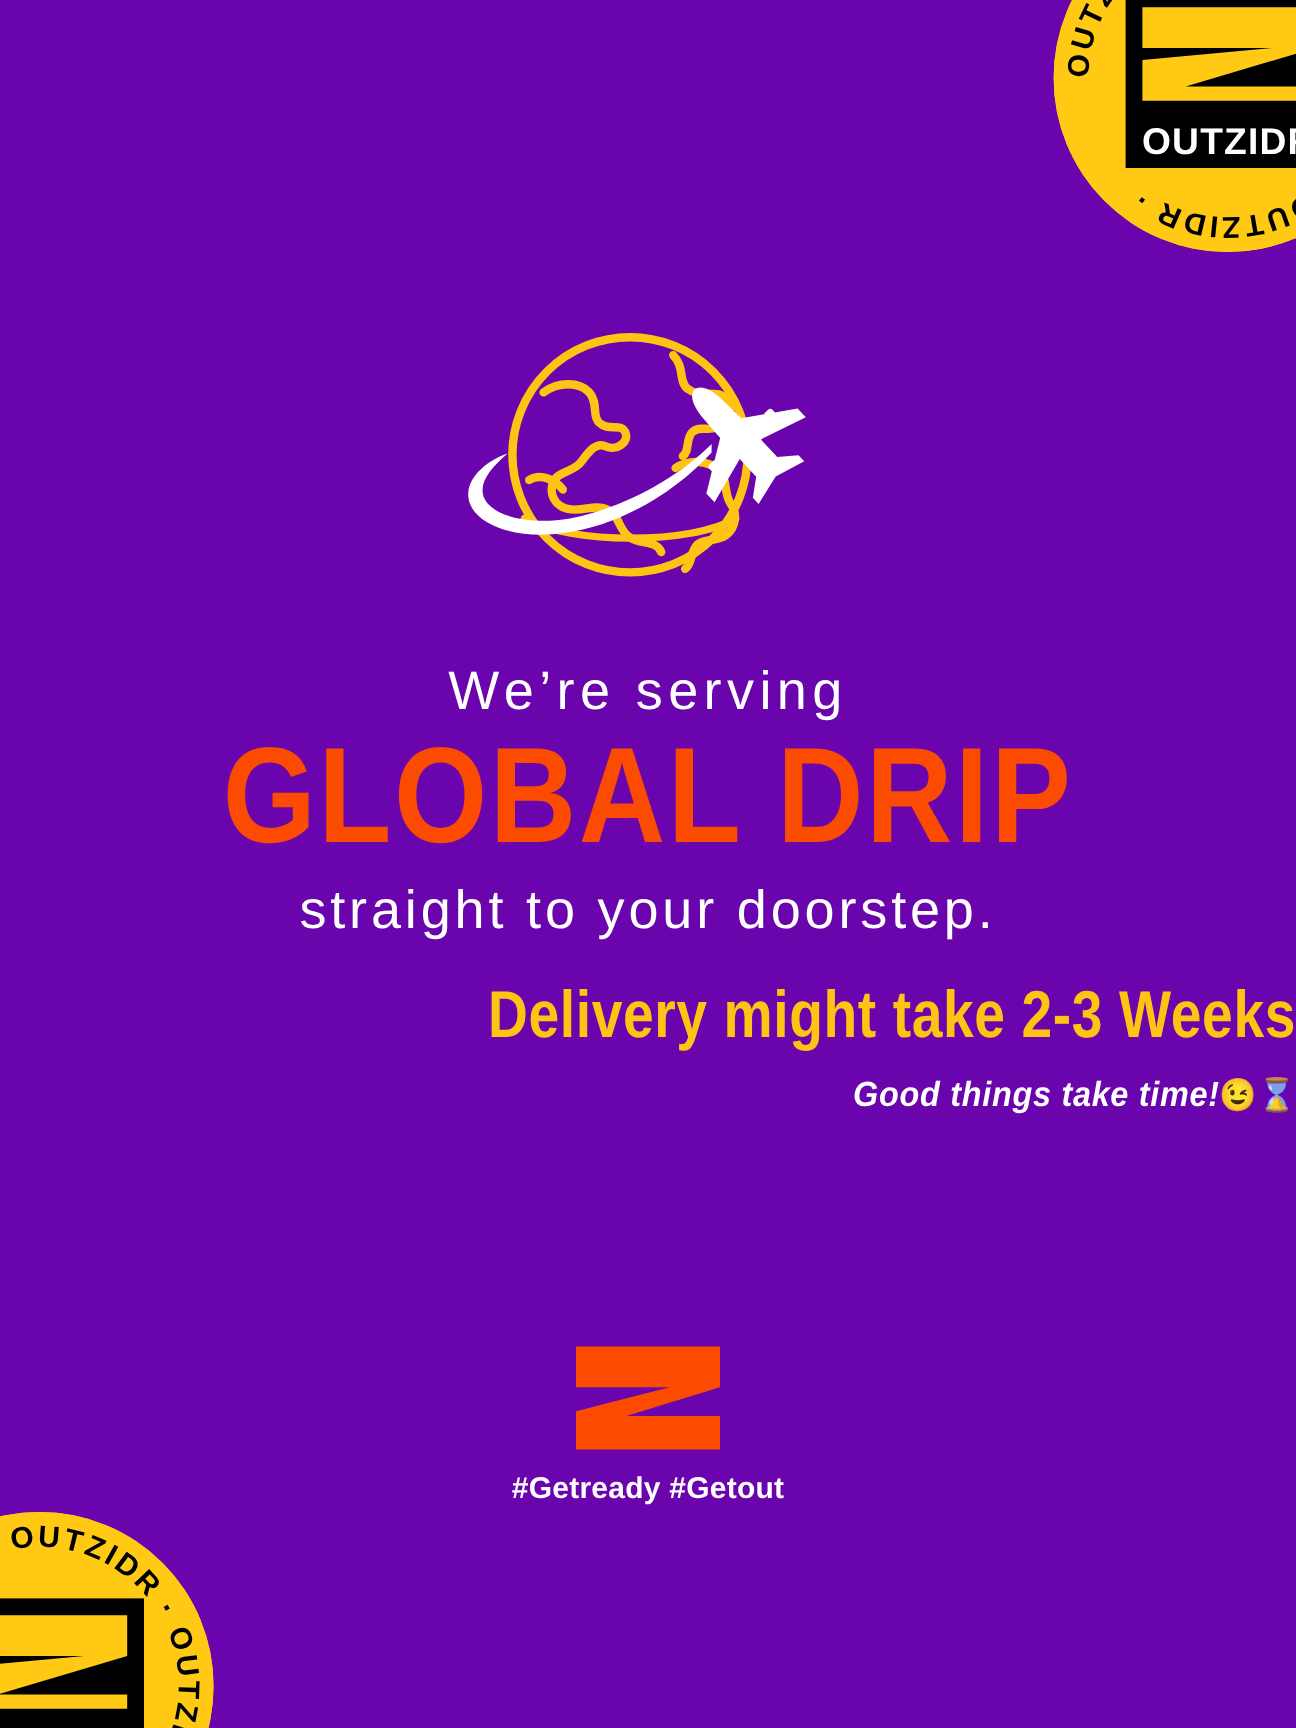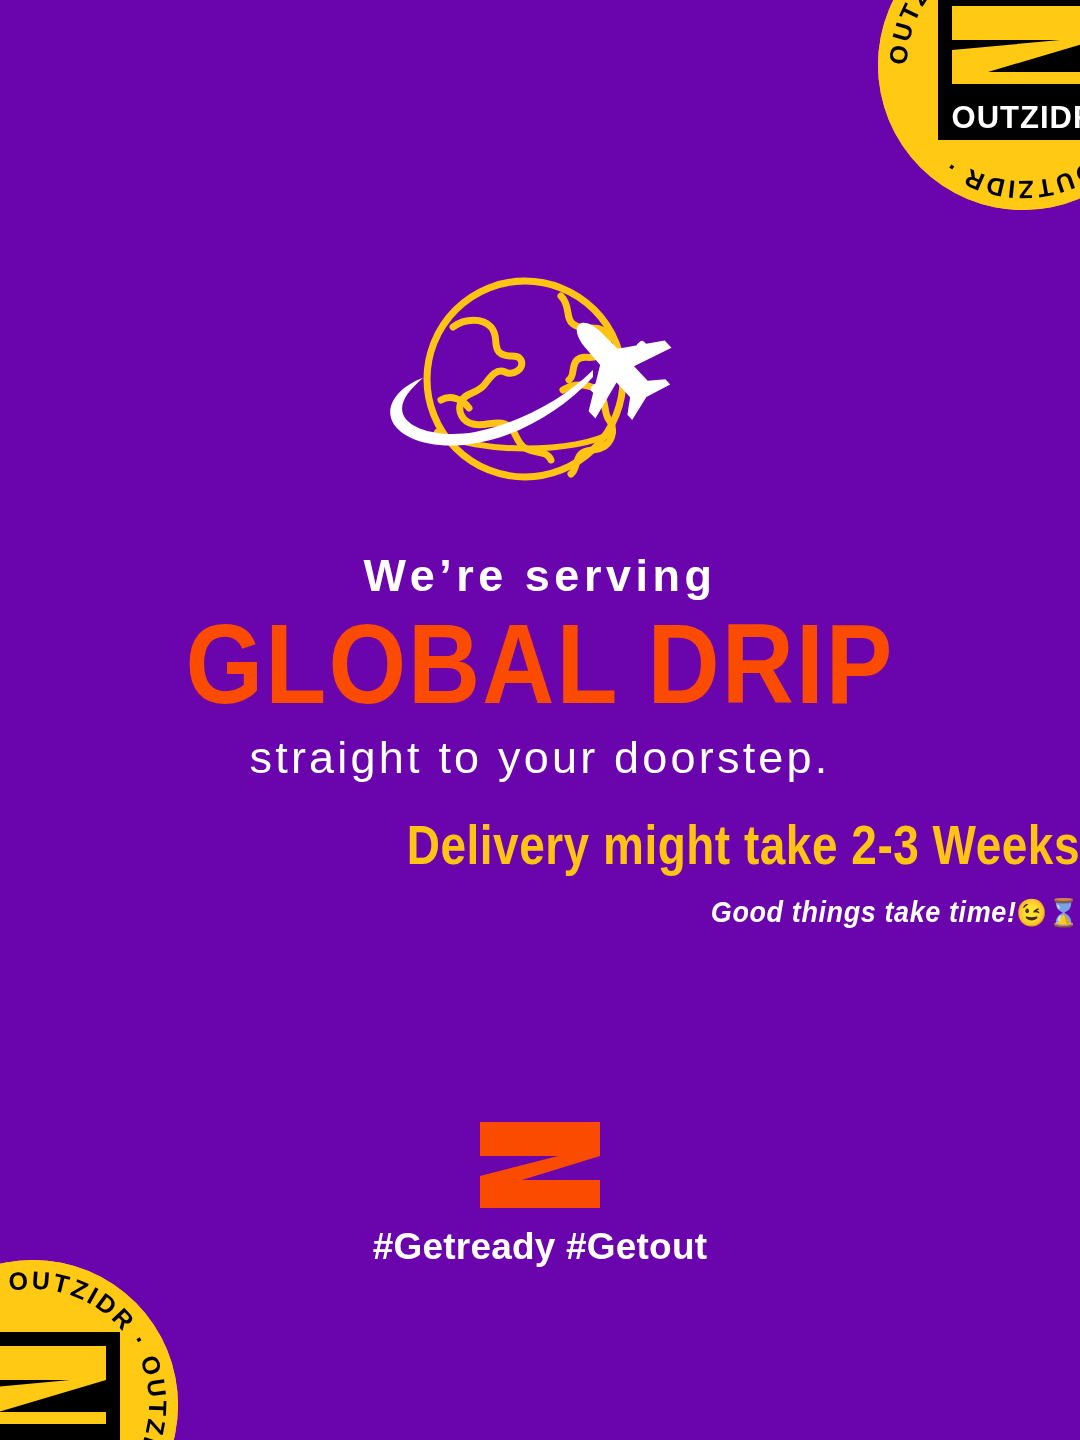--- a/index.html
+++ b/index.html
@@ -63,21 +63,21 @@
   .headline-block {
     position: absolute;
     left: 0;
     right: 0;
     top: 552px;
     text-align: center;
   }
   .serving-line {
     color: #FFFFFF;
     font-size: 45px;
-    font-weight: 700;
+    font-weight: 400;
     letter-spacing: 4.5px;
     line-height: 1.05;
   }
   .global-drip {
     color: #FA4B00;
     font-size: 96px;
     font-weight: 700;
     letter-spacing: 2px;
     line-height: 1.22;
     transform: scaleX(1.04) scaleY(1.18);
@@ -132,21 +132,21 @@
     text-align: center;
   }
   .zmark {
     width: 124px;
     height: 90px;
     margin: 0 auto;
     display: block;
   }
   .hashtags {
     color: #FFFFFF;
-    font-size: 37px;
+    font-size: 25px;
     font-weight: 700;
     letter-spacing: 0.2px;
     margin-top: 16px;
   }
 </style>
 </head>
 <body>
 
 <div class="poster">
 

